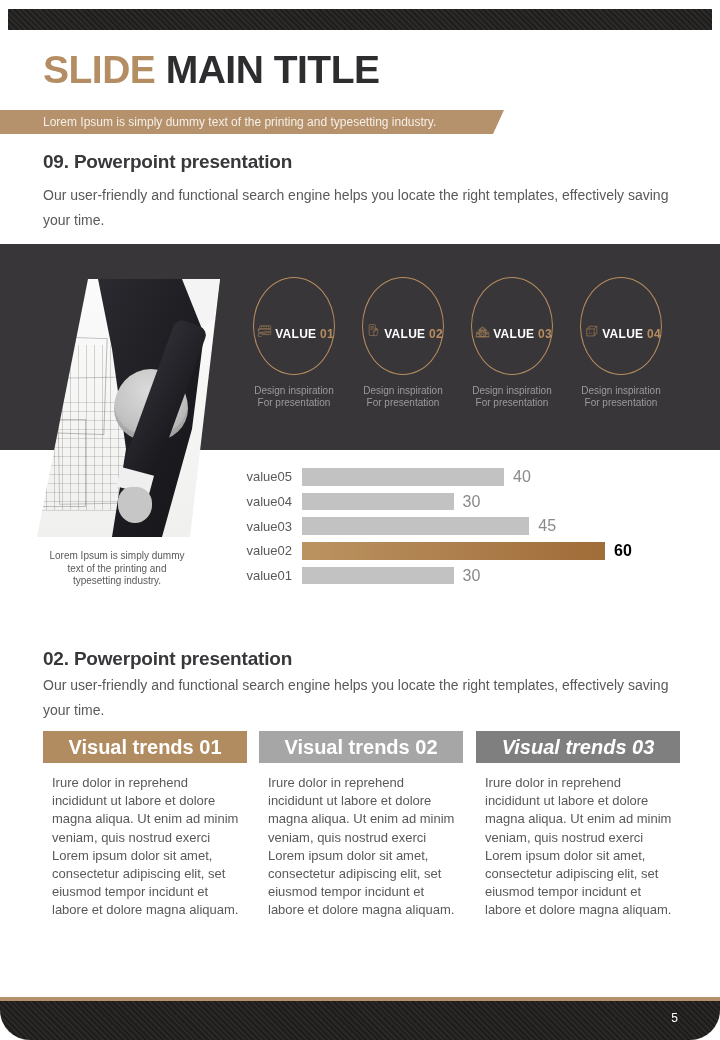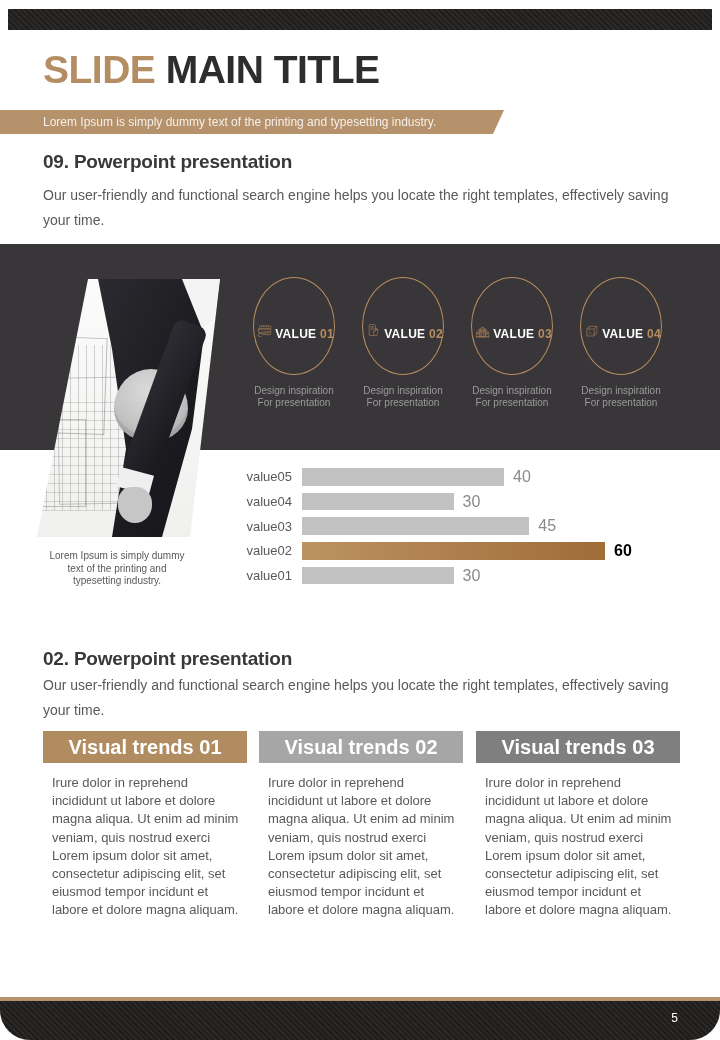--- a/index.html
+++ b/index.html
@@ -74,21 +74,21 @@
   .chart-row{display:flex;align-items:center;height:17.7px;margin-bottom:7px;}
   .chart-label{width:62px;text-align:right;font-size:13px;color:#595959;flex:none;}
   .bar-fill{height:17.7px;margin-left:10px;background:#c2c2c2;flex:none;}
   .bar-fill.highlight{background:linear-gradient(90deg,#bb9361,#a06c38);}
   .chart-value{margin-left:9px;font-size:16px;color:#8a8a8a;}
   .chart-value.highlight{font-weight:bold;color:#000000;}
 
   
   .col-header{top:731px;width:204px;height:32px;line-height:32px;text-align:center;
     font-size:20px;font-weight:bold;color:#ffffff;}
-  .ch1{left:43px;background:#b18c60;} .ch2{left:259px;background:#a6a6a6;} .ch3{left:476px;background:#7f7f7f;}
+  .ch1{left:43px;background:#b18c60;} .ch2{left:259px;background:#a6a6a6;} .ch3{left:476px;background:#7f7f7f;font-style:italic;}
   .col-body{top:774px;width:190px;font-size:13px;line-height:18.2px;color:#595959;}
   .cb1{left:52px;} .cb2{left:268px;} .cb3{left:485px;}
 </style>
 </head>
 <body>
 
 <div class="slide">
 
   <div class="abs topbar"></div>
 

